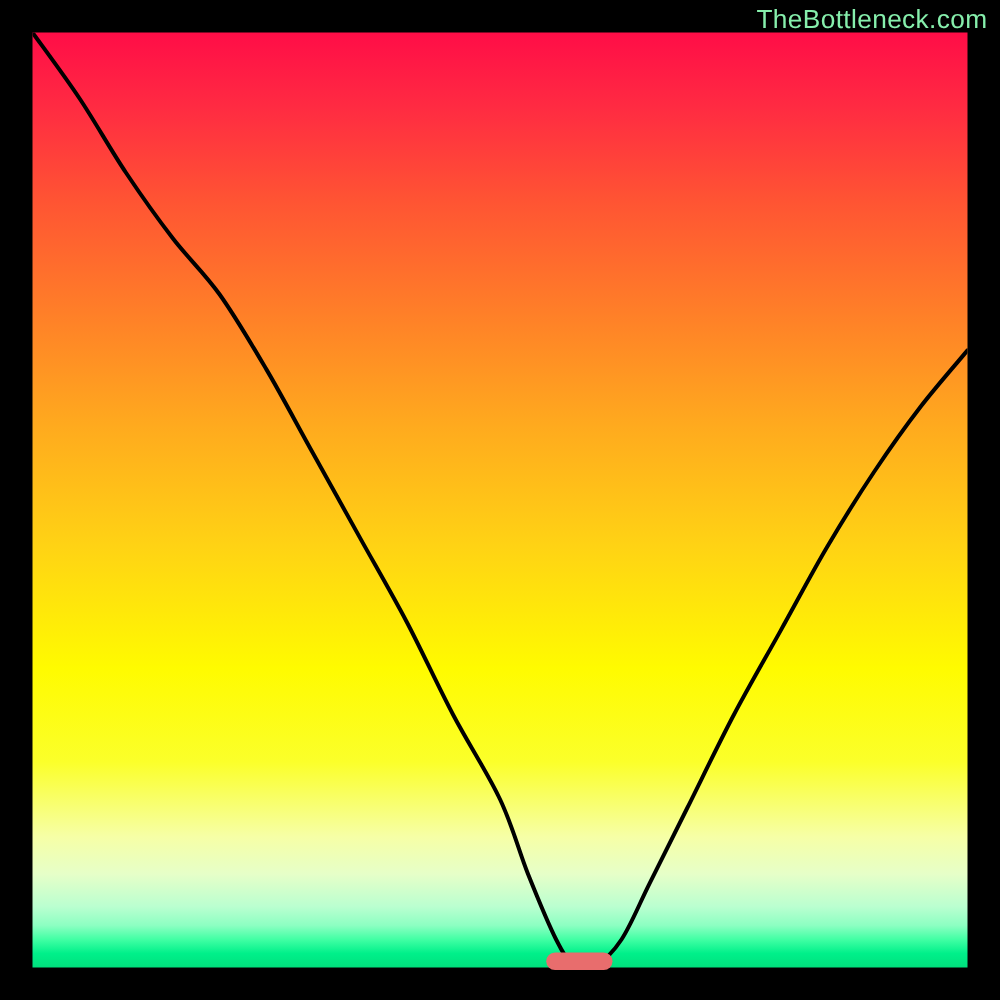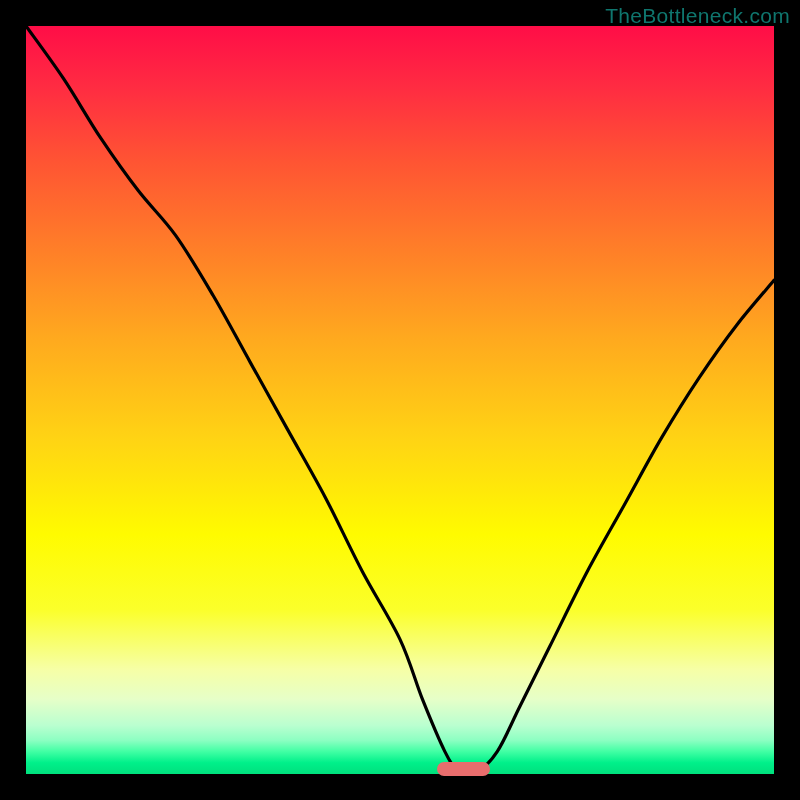--- a/index.html
+++ b/index.html
@@ -52,21 +52,21 @@
     background: #e86d6d;
     border-radius: 8px;
     height: 14px;
   }
   .watermark {
     position: absolute;
     top: 4px;
     right: 10px;
     font-family: Arial, Helvetica, sans-serif;
     font-size: 21px;
-    color: #0f766e;
+    color: #86efac;
     letter-spacing: 0.3px;
     user-select: none;
   }
 </style>
 </head>
 <body>
 
 <div class="chart-container">
 
   <div class="plot-area">

